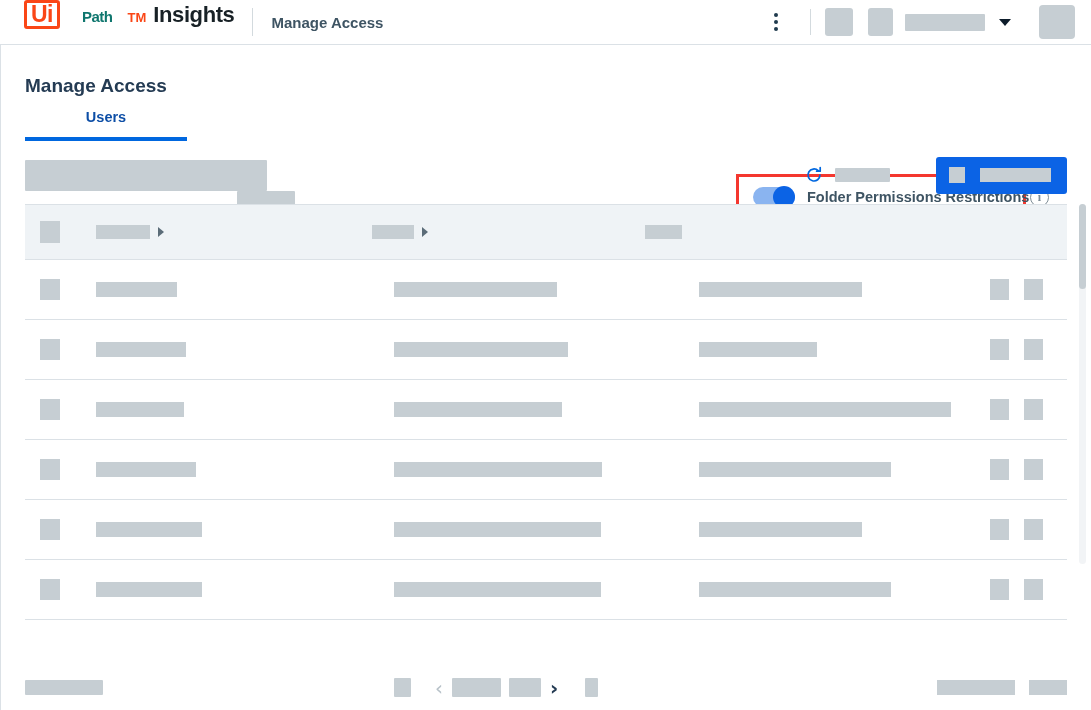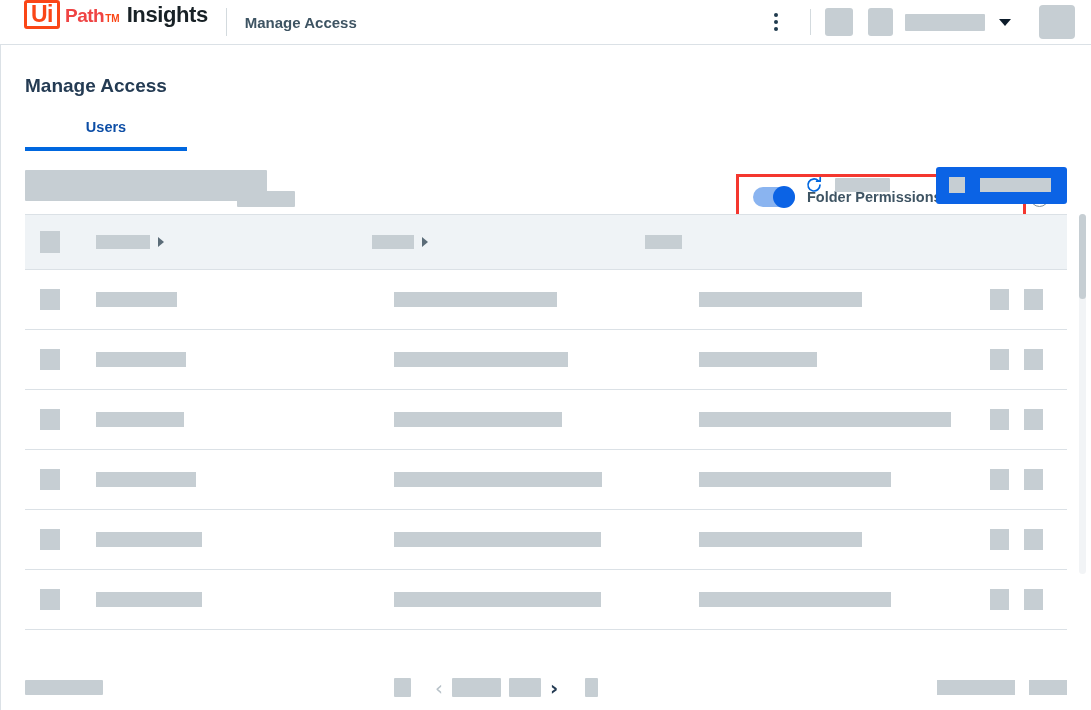--- a/index.html
+++ b/index.html
@@ -31,32 +31,32 @@
     height: 29px;
   }
   .logo-ui-text {
     color: #fa4616;
     font-size: 23px;
     font-weight: bold;
     line-height: 23px;
     letter-spacing: -0.5px;
   }
   .logo-path {
-    color: #ef4444;
-    font-size: 19px;
+    color: #0f766e;
+    font-size: 15px;
     font-weight: bold;
     letter-spacing: -0.5px;
-    margin-left: 5px;
+    margin-left: 22px;
   }
   .logo-tm {
     color: #fa4616;
-    font-size: 10px;
+    font-size: 13px;
     font-weight: bold;
     vertical-align: super;
-    margin-left: 1px;
+    margin-left: 15px;
   }
   .logo-insights {
     color: #182126;
     font-size: 22px;
     font-weight: bold;
     letter-spacing: -0.4px;
     margin-left: 7px;
   }
   .header-divider {
     width: 1px;
@@ -121,21 +121,21 @@
   .page-title {
     color: #243b53;
     font-size: 19px;
     font-weight: 600;
     padding: 30px 0 0 24px;
   }
 
   
   .tabs-row {
     position: relative;
-    margin-top: 14px;
+    margin-top: 4px;
     padding-left: 24px;
     height: 45px;
   }
   .tabs {
     display: flex;
     align-items: flex-start;
     width: 162px;
     border-bottom: 4px solid #0067df;
     height: 40px;
     position: relative;

